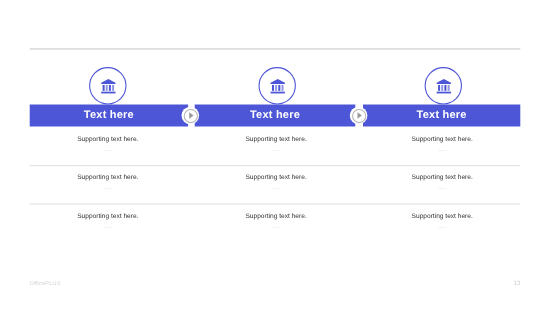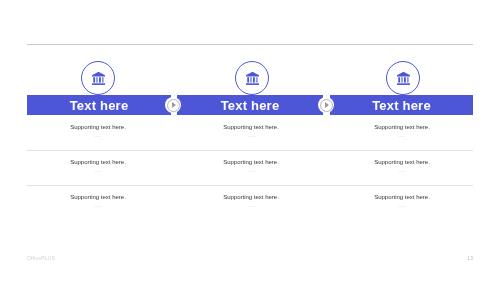--- a/index.html
+++ b/index.html
@@ -66,21 +66,21 @@
     position: absolute;
     top: 0;
     height: 20px;
     background: #4d56d6;
     display: flex;
     align-items: center;
     justify-content: center;
   }
   .band-label {
     color: #ffffff;
-    font-size: 13px;
+    font-size: 10px;
     font-weight: bold;
     letter-spacing: 0.2px;
     line-height: 1;
     white-space: nowrap;
   }
   .connector {
     position: absolute;
     top: 2px;
     width: 16px;
     height: 16px;

